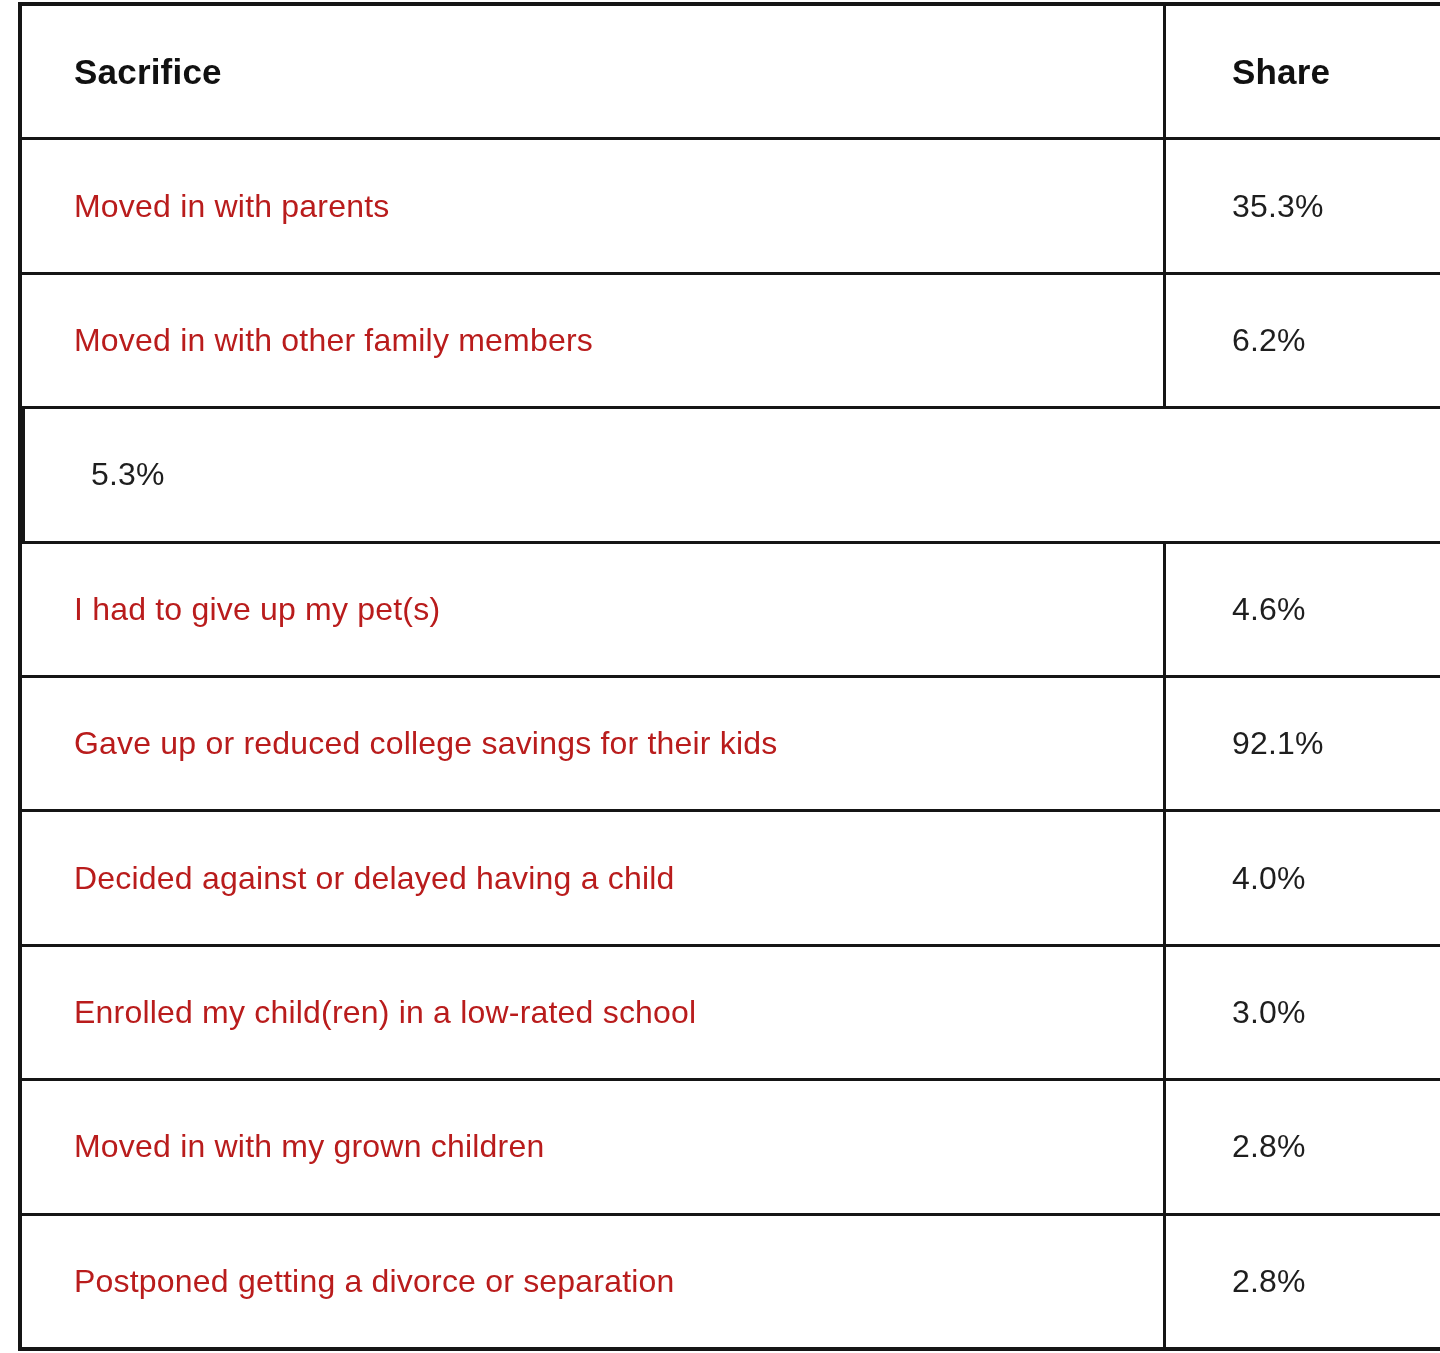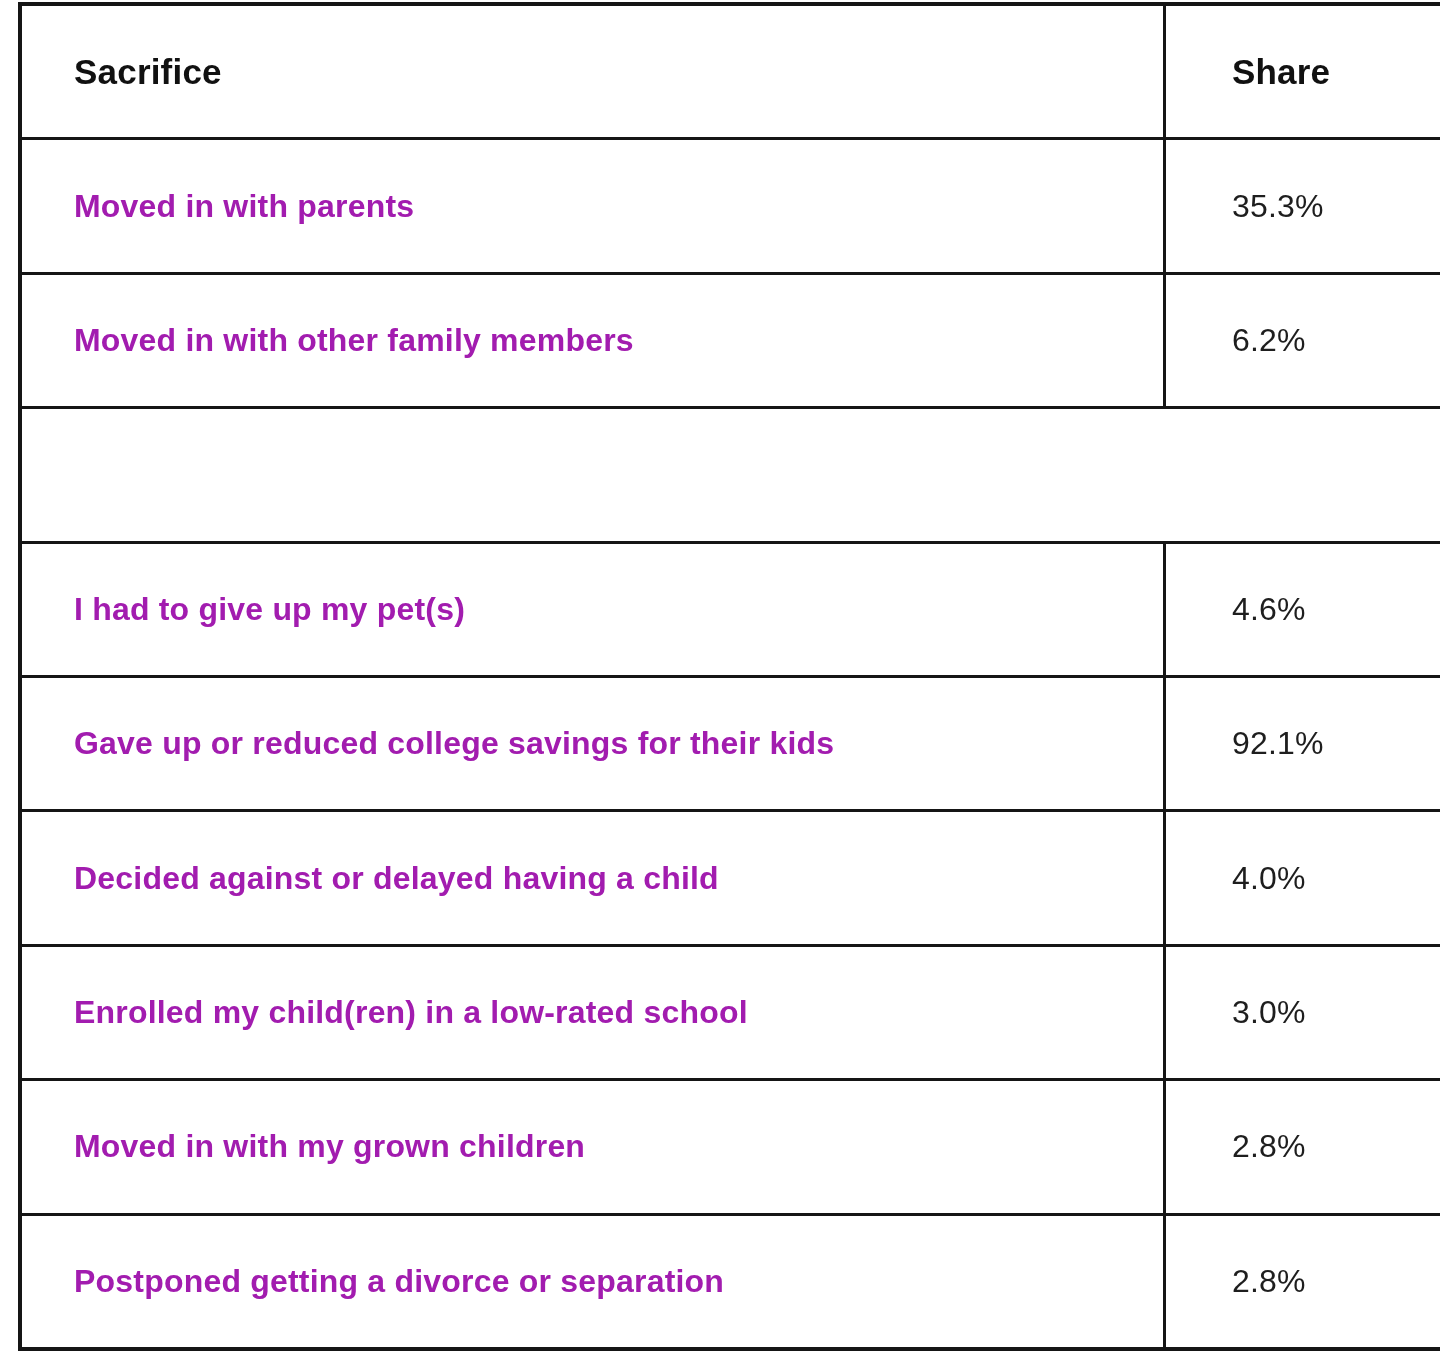--- a/index.html
+++ b/index.html
@@ -30,25 +30,24 @@
   }
   .t-row:first-child {
     border-top: none;
   }
   .cell-label {
     flex: 1 1 auto;
     display: flex;
     align-items: center;
     padding-left: 52px;
     padding-right: 20px;
-    color: #a21caf;
+    color: #b91c1c;
     font-size: 32px;
     letter-spacing: 0.2px;
     overflow: hidden;
-    font-weight: bold;
   }
   .cell-share {
     flex: 0 0 219px;
     border-left: 3px solid #151515;
     display: flex;
     align-items: center;
     padding-left: 66px;
     color: #1e1e1e;
     font-size: 32px;
     letter-spacing: 0.2px;
@@ -75,20 +74,21 @@
     <div class="cell-share">35.3%</div>
   </div>
 
   <div class="t-row">
     <div class="cell-label">Moved in with other family members</div>
     <div class="cell-share">6.2%</div>
   </div>
 
 
   <div class="t-row">
+    <div class="cell-share">5.3%</div>
   </div>
 
   <div class="t-row">
     <div class="cell-label">I had to give up my pet(s)</div>
     <div class="cell-share">4.6%</div>
   </div>
 
   <div class="t-row">
     <div class="cell-label">Gave up or reduced college savings for their kids</div>
     <div class="cell-share">92.1%</div>

